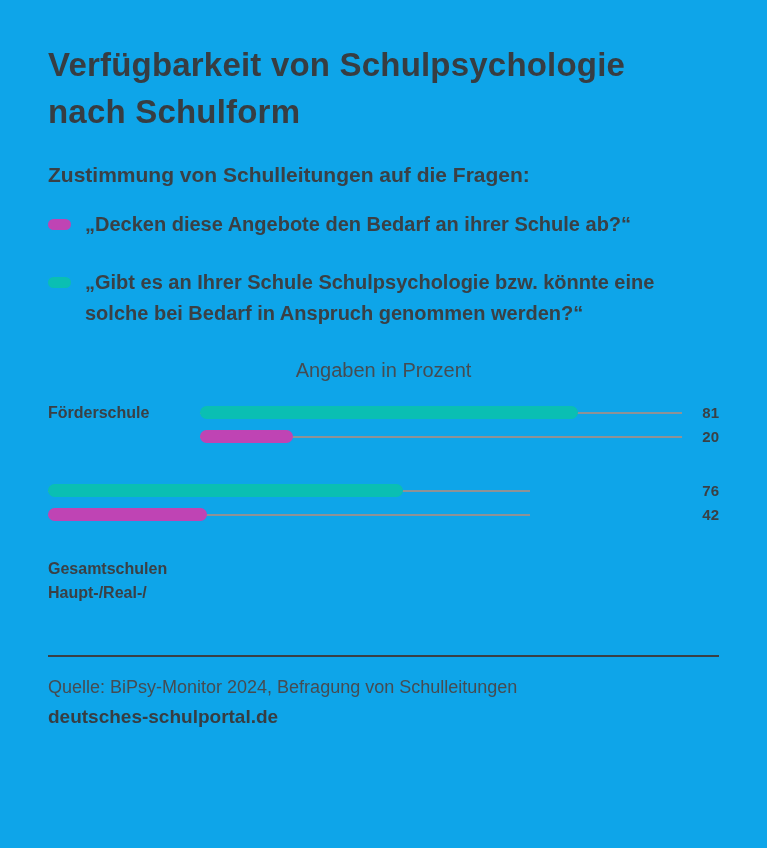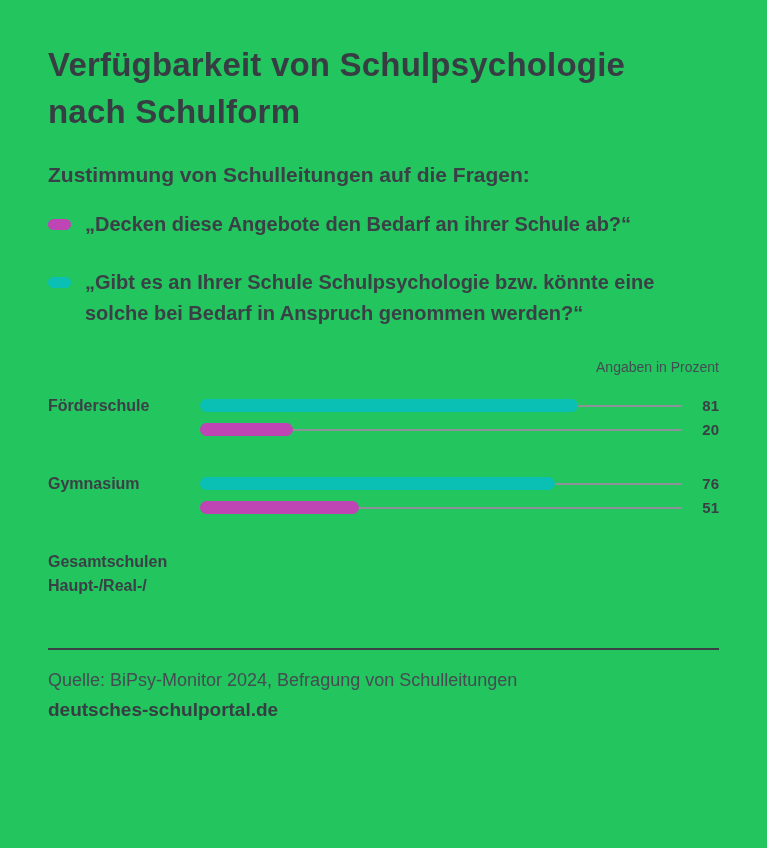--- a/index.html
+++ b/index.html
@@ -2,21 +2,21 @@
 <html lang="de"><head>
 <meta charset="utf-8">
 <style>
   html, body { margin: 0; padding: 0; background: #e9f4fa; }
   .page {
     position: relative;
     width: 767px;
     height: 848px;
     box-sizing: border-box;
     padding: 42px 48px 0 48px;
-    background: #22c55e;
+    background: #0ea5e9;
     font-family: "Liberation Sans", sans-serif;
     color: #3a4045;
     overflow: hidden;
   }
   .title {
     margin: 0;
     font-size: 33px;
     line-height: 1.42;
     font-weight: 800;
     letter-spacing: 0.2px;
@@ -40,22 +40,22 @@
     margin-right: 14px;
   }
   .legend-text {
     font-size: 20px;
     font-weight: bold;
     line-height: 1.55;
     max-width: 600px;
   }
   .unit-note {
     margin-top: 30px;
-    text-align: right;
-    font-size: 14px;
+    text-align: center;
+    font-size: 20px;
     font-weight: normal;
     color: #454c52;
   }
   .chart { margin-top: 19px; }
   .group { display: flex; }
   .group + .group { margin-top: 30px; }
   .labels { flex: 0 0 152px; }
   .label-line {
     height: 24px;
     line-height: 24px;
@@ -153,38 +153,34 @@
               <span class="rule"></span>
               <span class="bar" style="width: 93px; background: rgb(191, 68, 180);"></span>
             </div>
           <span class="value">20</span>
         </div>
       </div>
     </div>
 
 
     <div class="group">
-      <div class="labels">
-        <div class="label-line">Gymnasium</div>
-        <div class="label-line"></div>
-      </div>
       <div class="bars">
         <div class="bar-row">
           <div class="track">
               <span class="rule"></span>
               <span class="bar" style="width: 355px; background: rgb(10, 191, 179);"></span>
             </div>
           <span class="value">76</span>
         </div>
         <div class="bar-row">
           <div class="track">
               <span class="rule"></span>
               <span class="bar" style="width: 159px; background: rgb(191, 68, 180);"></span>
             </div>
-          <span class="value">51</span>
+          <span class="value">42</span>
         </div>
       </div>
     </div>
 
     <div class="group">
       <div class="labels">
         <div class="label-line">Gesamtschulen</div>
         <div class="label-line">Haupt-/Real-/</div>
       </div>
     </div>

